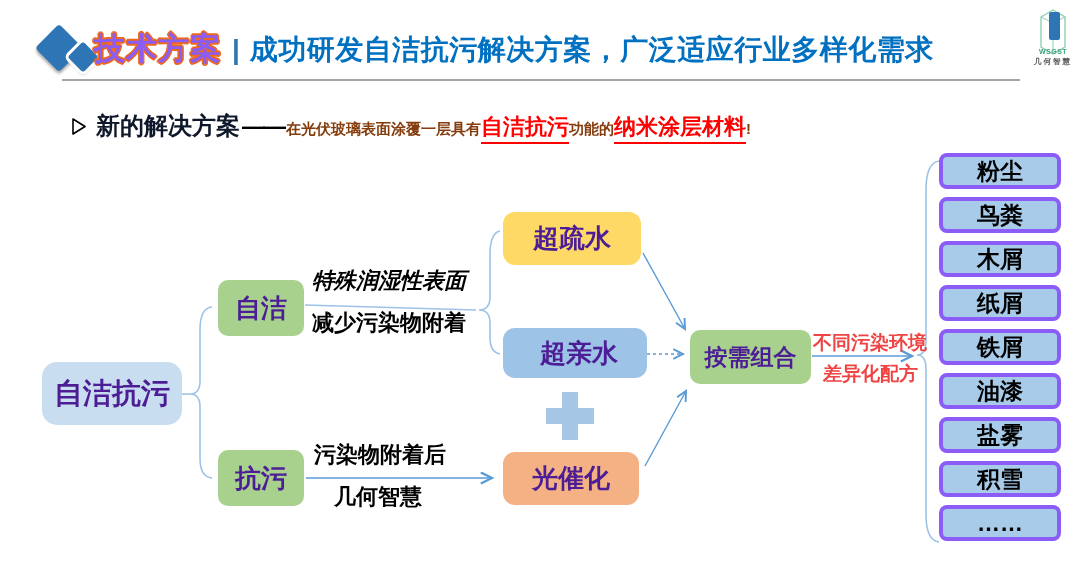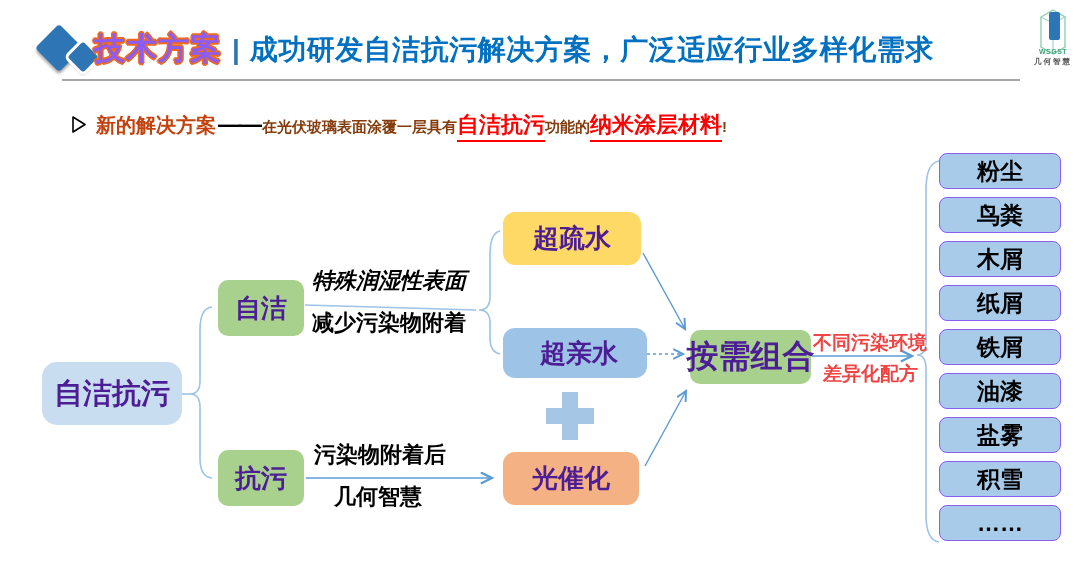--- a/index.html
+++ b/index.html
@@ -23,45 +23,45 @@
   .logo{position:absolute;left:1026px;top:5px;width:54px;height:74px;display:flex;
         flex-direction:column;align-items:center;}
   .logo svg{display:block;}
   .logo-acronym{font-size:7px;font-weight:bold;color:#3FA37A;line-height:7px;margin-top:-9px;letter-spacing:.5px;}
   .logo-caption{font-size:7.5px;color:#555555;letter-spacing:2px;margin-top:2px;white-space:nowrap;font-weight:bold;}
 
   
   .subtitle{position:absolute;left:72px;top:110px;display:flex;align-items:baseline;
             font-weight:bold;white-space:nowrap;}
   .sub-bullet{margin-right:9px;position:relative;top:1px;}
-  .sub-lead{font-size:20px;color:#c2410c;}
+  .sub-lead{font-size:24px;color:#0f172a;}
   .sub-dash{font-size:23px;color:#000000;letter-spacing:-2px;margin:0 2px;}
   .sub-brown{font-size:15px;color:#843C0C;}
   .sub-red{font-size:22px;color:#FF0000;border-bottom:2.5px solid #FF0000;}
 
   
   .bx{position:absolute;display:flex;align-items:center;justify-content:center;
       font-weight:bold;color:#4c1d95;border-radius:12px;white-space:nowrap;}
   .bx-root{left:42px;top:362px;width:140px;height:63px;background:#C9DDF1;font-size:29px;border-radius:15px;}
   .bx-green{background:#A9D18E;border-radius:10px;}
   .bx-selfclean{left:218px;top:280px;width:86px;height:56px;font-size:26px;}
   .bx-antifoul{left:218px;top:450px;width:86px;height:56px;font-size:26px;}
   .bx-hydrophobic{left:503px;top:212px;width:138px;height:53px;background:#FFD966;font-size:26px;}
   .bx-hydrophilic{left:503px;top:328px;width:136px;height:50px;background:#9DC3E6;font-size:26px;padding-left:8px;}
   .bx-photocat{left:503px;top:452px;width:136px;height:53px;background:#F4B183;font-size:26px;}
-  .bx-combine{left:690px;top:330px;width:121px;height:54px;font-size:32px;}
+  .bx-combine{left:690px;top:330px;width:121px;height:54px;font-size:23px;}
 
   .note{position:absolute;font-weight:bold;color:#000000;font-size:22px;white-space:nowrap;}
   .note-red{position:absolute;font-weight:bold;color:#ef4444;font-size:19px;white-space:nowrap;}
 
   .plus-icon{position:absolute;left:546px;top:392px;}
 
   
   .pollutants{position:absolute;left:939px;top:153px;width:122px;}
-  .pollutant{width:122px;height:36px;margin-bottom:8px;background:#A7CBE9;border:1px solid #8b5cf6;
+  .pollutant{width:122px;height:36px;margin-bottom:8px;background:#A7CBE9;border:4px solid #8b5cf6;
              box-sizing:border-box;border-radius:8px;display:flex;align-items:center;justify-content:center;
              font-size:23px;font-weight:bold;color:#000000;}
 
   .overlay{position:absolute;left:0;top:0;width:1080px;height:566px;pointer-events:none;}
 </style>
 </head>
 <body>
 
 <div class="canvas">
 

